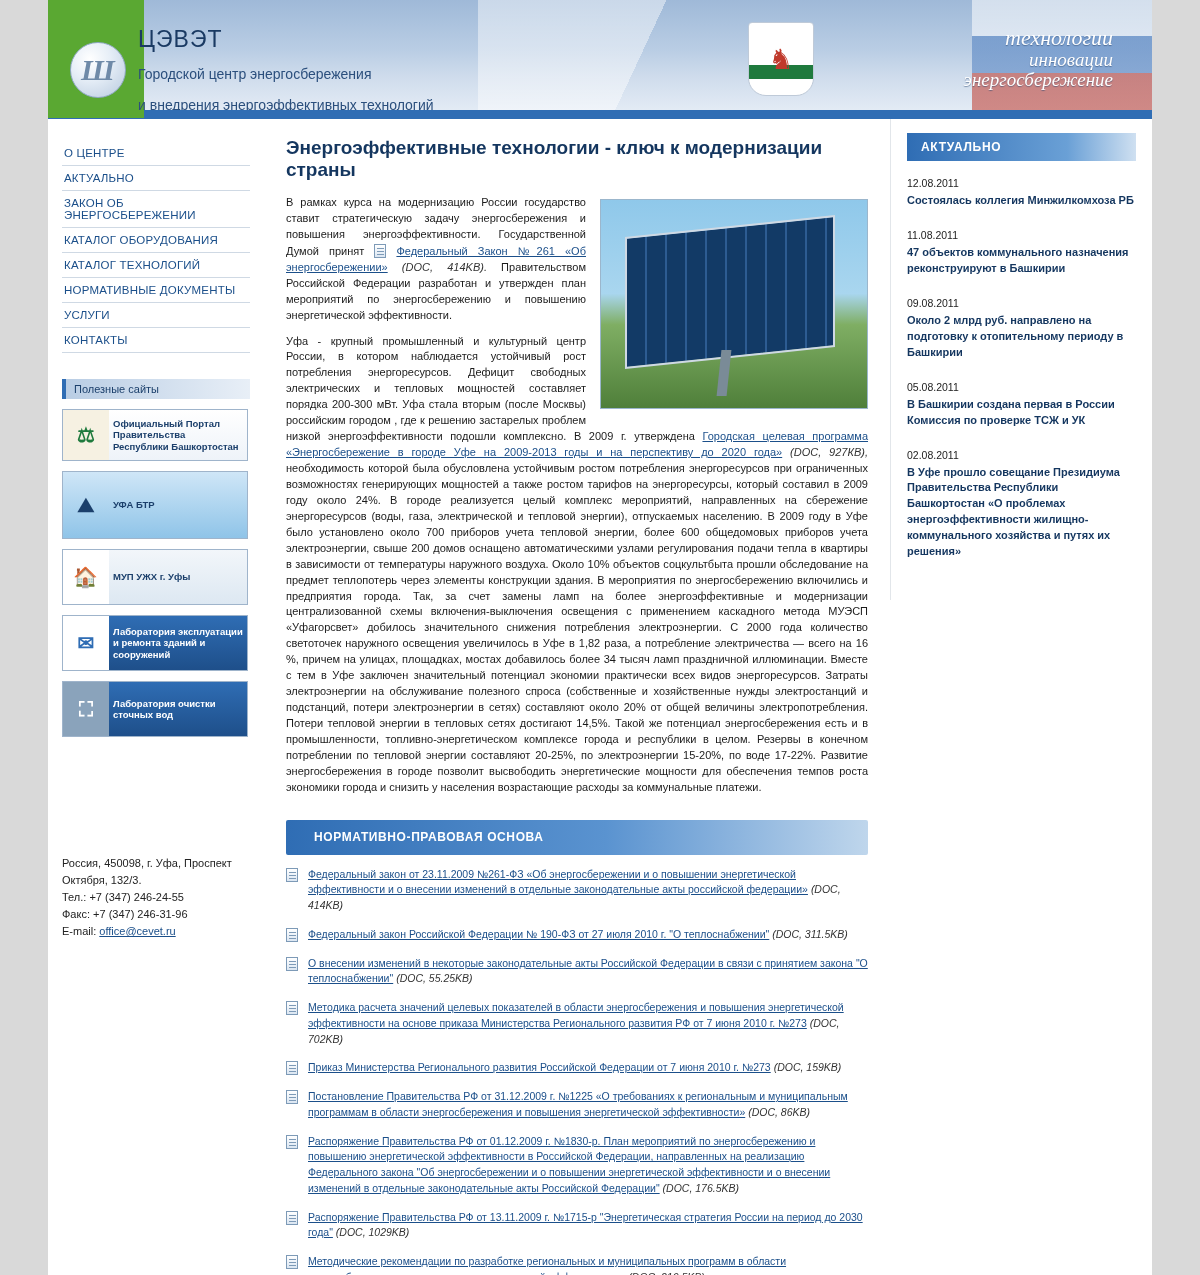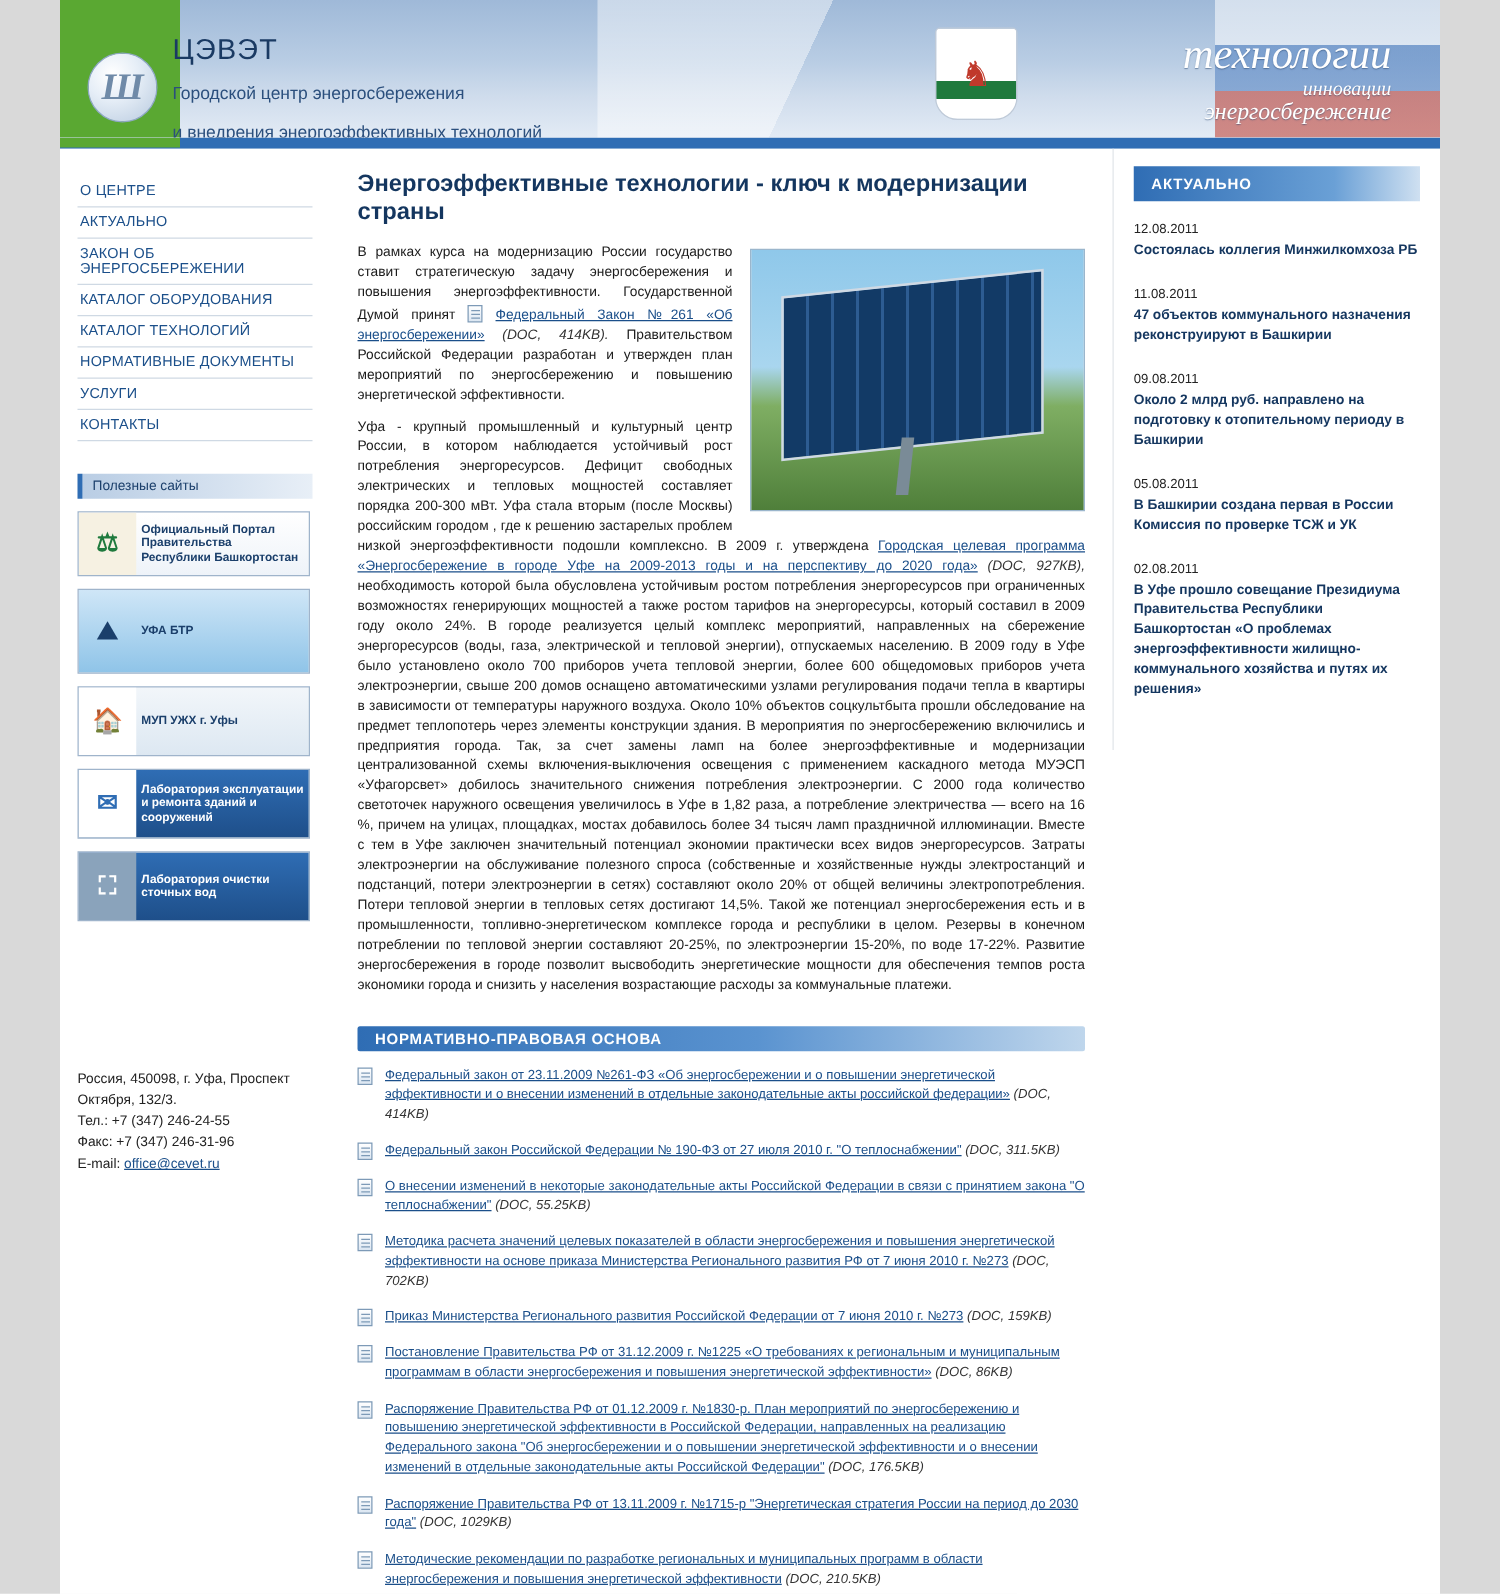--- a/index.html
+++ b/index.html
@@ -63,22 +63,22 @@
   }
   .crest .horse { font-size:28px; color:#c0392b; }
   .hdr-words {
     position:absolute; left:775px; top:26px; text-align:right; width:290px;
   }
   .hdr-words div {
     font-family:"Liberation Serif", serif;
     font-style:italic; color:#ffffff; text-shadow:0 1px 1px rgba(40,70,110,.55);
     line-height:1.08;
   }
-  .hw1 { font-size:34px; }
-  .hw2 { font-size:16px; }
+  .hw1 { font-size:22px; }
+  .hw2 { font-size:19px; }
   .hw3 { font-size:19px; }
   .hdr-green {
     position:absolute; left:0; top:0; width:96px; height:110px;
     background:#5aa832;
   }
   .topbar {
     height:9px; background:#2f6db4;
   }
   .topbar2 { height:8px; background:#5aa832; width:96px; }
   
@@ -139,24 +139,24 @@
                repeating-linear-gradient(0deg,#123a66 0 18px,#2d5c92 18px 20px);
     transform:skewY(-6deg);
     border:2px solid #cfd9e4;
   }
   .panel-leg { position:absolute; left:118px; top:150px; width:10px; height:46px; background:#7a8b97; transform:skewX(-6deg); }
   p.body {
     margin:0 0 10px 0; font-size:11px; line-height:1.45; text-align:justify; color:#1b1b1b;
   }
   a.doc { color:#1b4f8a; }
   .secbar {
-    margin:14px 0 12px 0; height:20px;
+    margin:14px 0 12px 0; height:35px;
     background:linear-gradient(to right,#2f6db4 0%, #5a93d0 55%, #bfd6ec 100%);
     color:#ffffff; font-size:12px; font-weight:bold; letter-spacing:.6px;
-    display:flex; align-items:center; padding-left:14px;
+    display:flex; align-items:center; padding-left:28px;
     border-radius:2px;
   }
   .doclist { margin:0; padding:0; list-style:none; }
   .doclist li {
     position:relative; padding:0 0 13px 22px; font-size:10.5px; line-height:1.5;
   }
   .docicon {
     position:absolute; left:0; top:1px; width:12px; height:14px;
     background:linear-gradient(to bottom,#ffffff,#dbe6f2);
     border:1px solid #7d9ab7;

